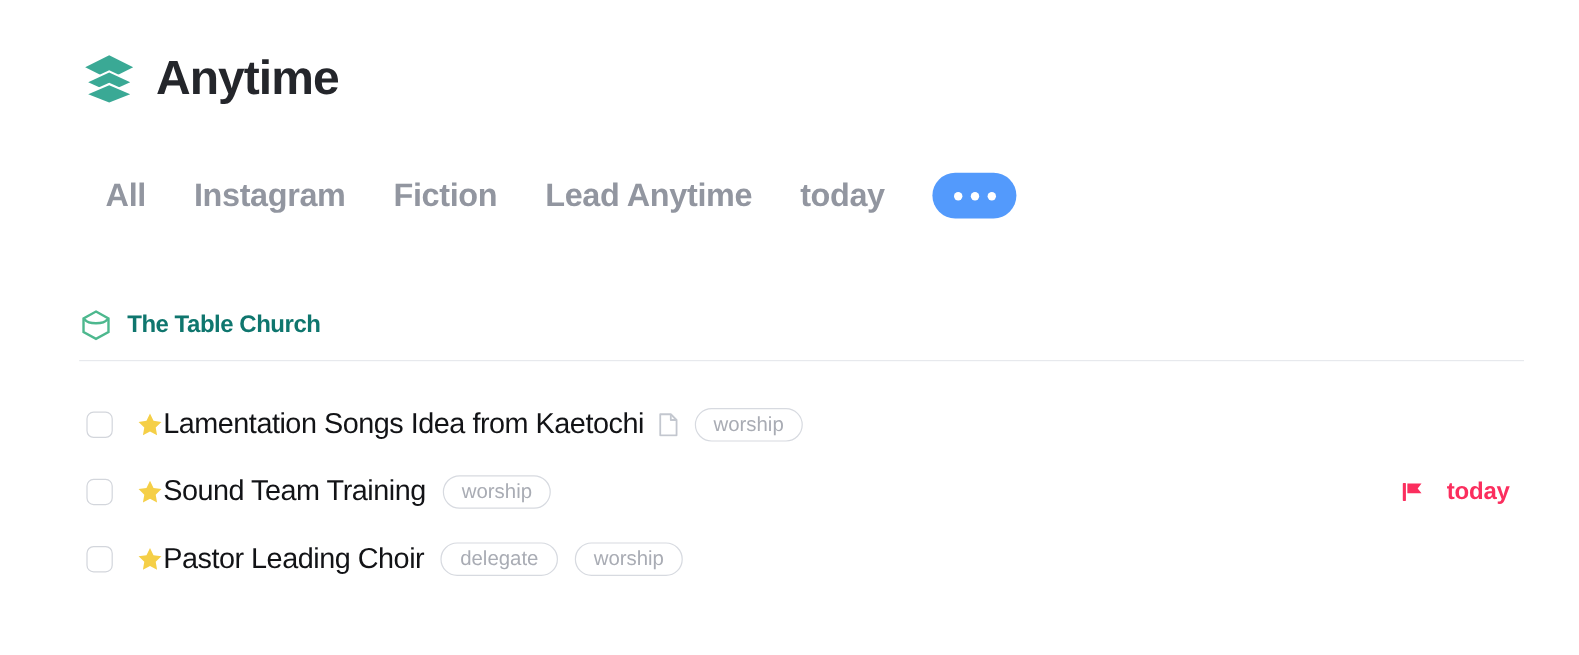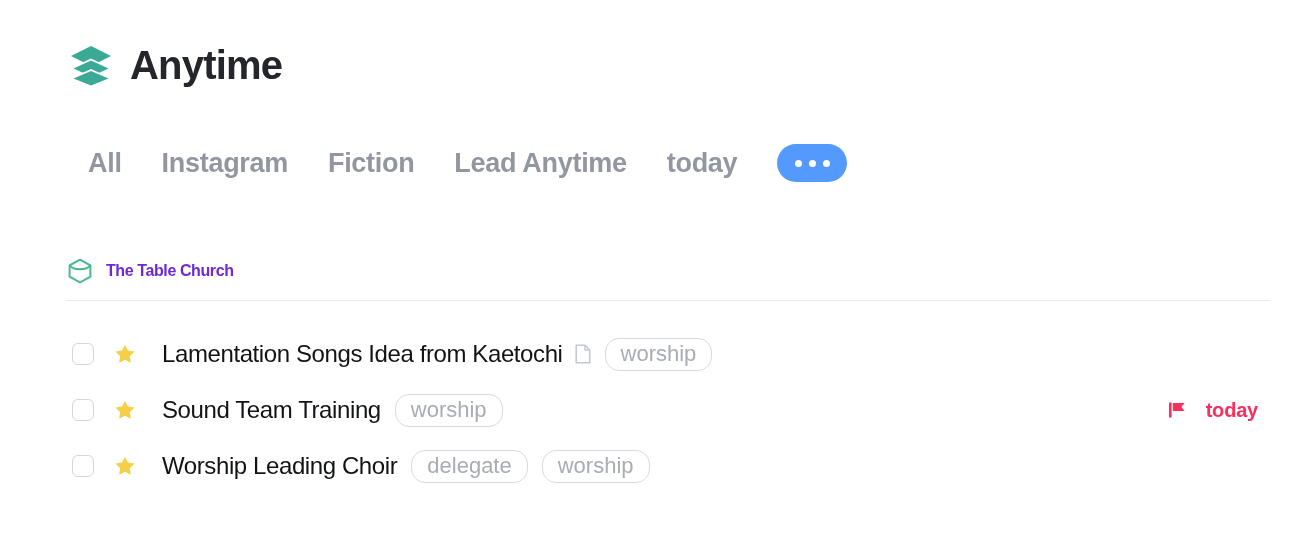--- a/index.html
+++ b/index.html
@@ -104,23 +104,23 @@
     gap: 12px;
     height: 34px;
   }
   .group-icon {
     width: 28px;
     height: 28px;
     display: block;
     flex: 0 0 auto;
   }
   .group-title {
-    font-size: 16px;
-    font-weight: bold;
-    color: #6d28d9;
+    font-size: 20px;
+    font-weight: bold;
+    color: #0f766e;
     letter-spacing: -0.4px;
     line-height: 1;
     white-space: nowrap;
     text-align: center;
   }
   .divider {
     margin-top: 12px;
     height: 1px;
     width: 100%;
     background: #e7e9ed;
@@ -156,32 +156,32 @@
     height: 22px;
     display: block;
     flex: 0 0 auto;
     margin-left: 20px;
   }
   .task-title {
     font-size: 24px;
     color: #121316;
     letter-spacing: -0.4px;
     line-height: 1;
-    margin-left: 26px;
+    margin-left: 0;
     white-space: nowrap;
   }
   .note-icon {
     width: 16px;
     height: 20px;
     display: block;
     flex: 0 0 auto;
     margin-left: 12px;
   }
   .tag {
-    font-size: 22px;
+    font-size: 17px;
     color: #a9acb4;
     border: 1.5px solid #d7dae0;
     border-radius: 14px;
     padding: 4px 15px 5px 15px;
     line-height: 1;
     white-space: nowrap;
     margin-left: 14px;
     cursor: pointer;
     background: #ffffff;
   }
@@ -278,19 +278,19 @@
         </svg>
         <span class="due-label">today</span>
       </span>
     </div>
 
     <div class="task-row">
       <span class="checkbox"></span>
       <svg class="star-icon" viewBox="0 0 24 24">
         <path d="M12 1.8 L15.2 8.3 L22.4 9.35 L17.2 14.4 L18.43 21.55 L12 18.17 L5.57 21.55 L6.8 14.4 L1.6 9.35 L8.8 8.3 Z" fill="#f5cf47"></path>
       </svg>
-      <span class="task-title">Worship Leading Choir</span>
+      <span class="task-title">Pastor Leading Choir</span>
       <span class="tag">delegate</span>
       <span class="tag">worship</span>
     </div>
 
   </div>
 </div>
 
 </body></html>

